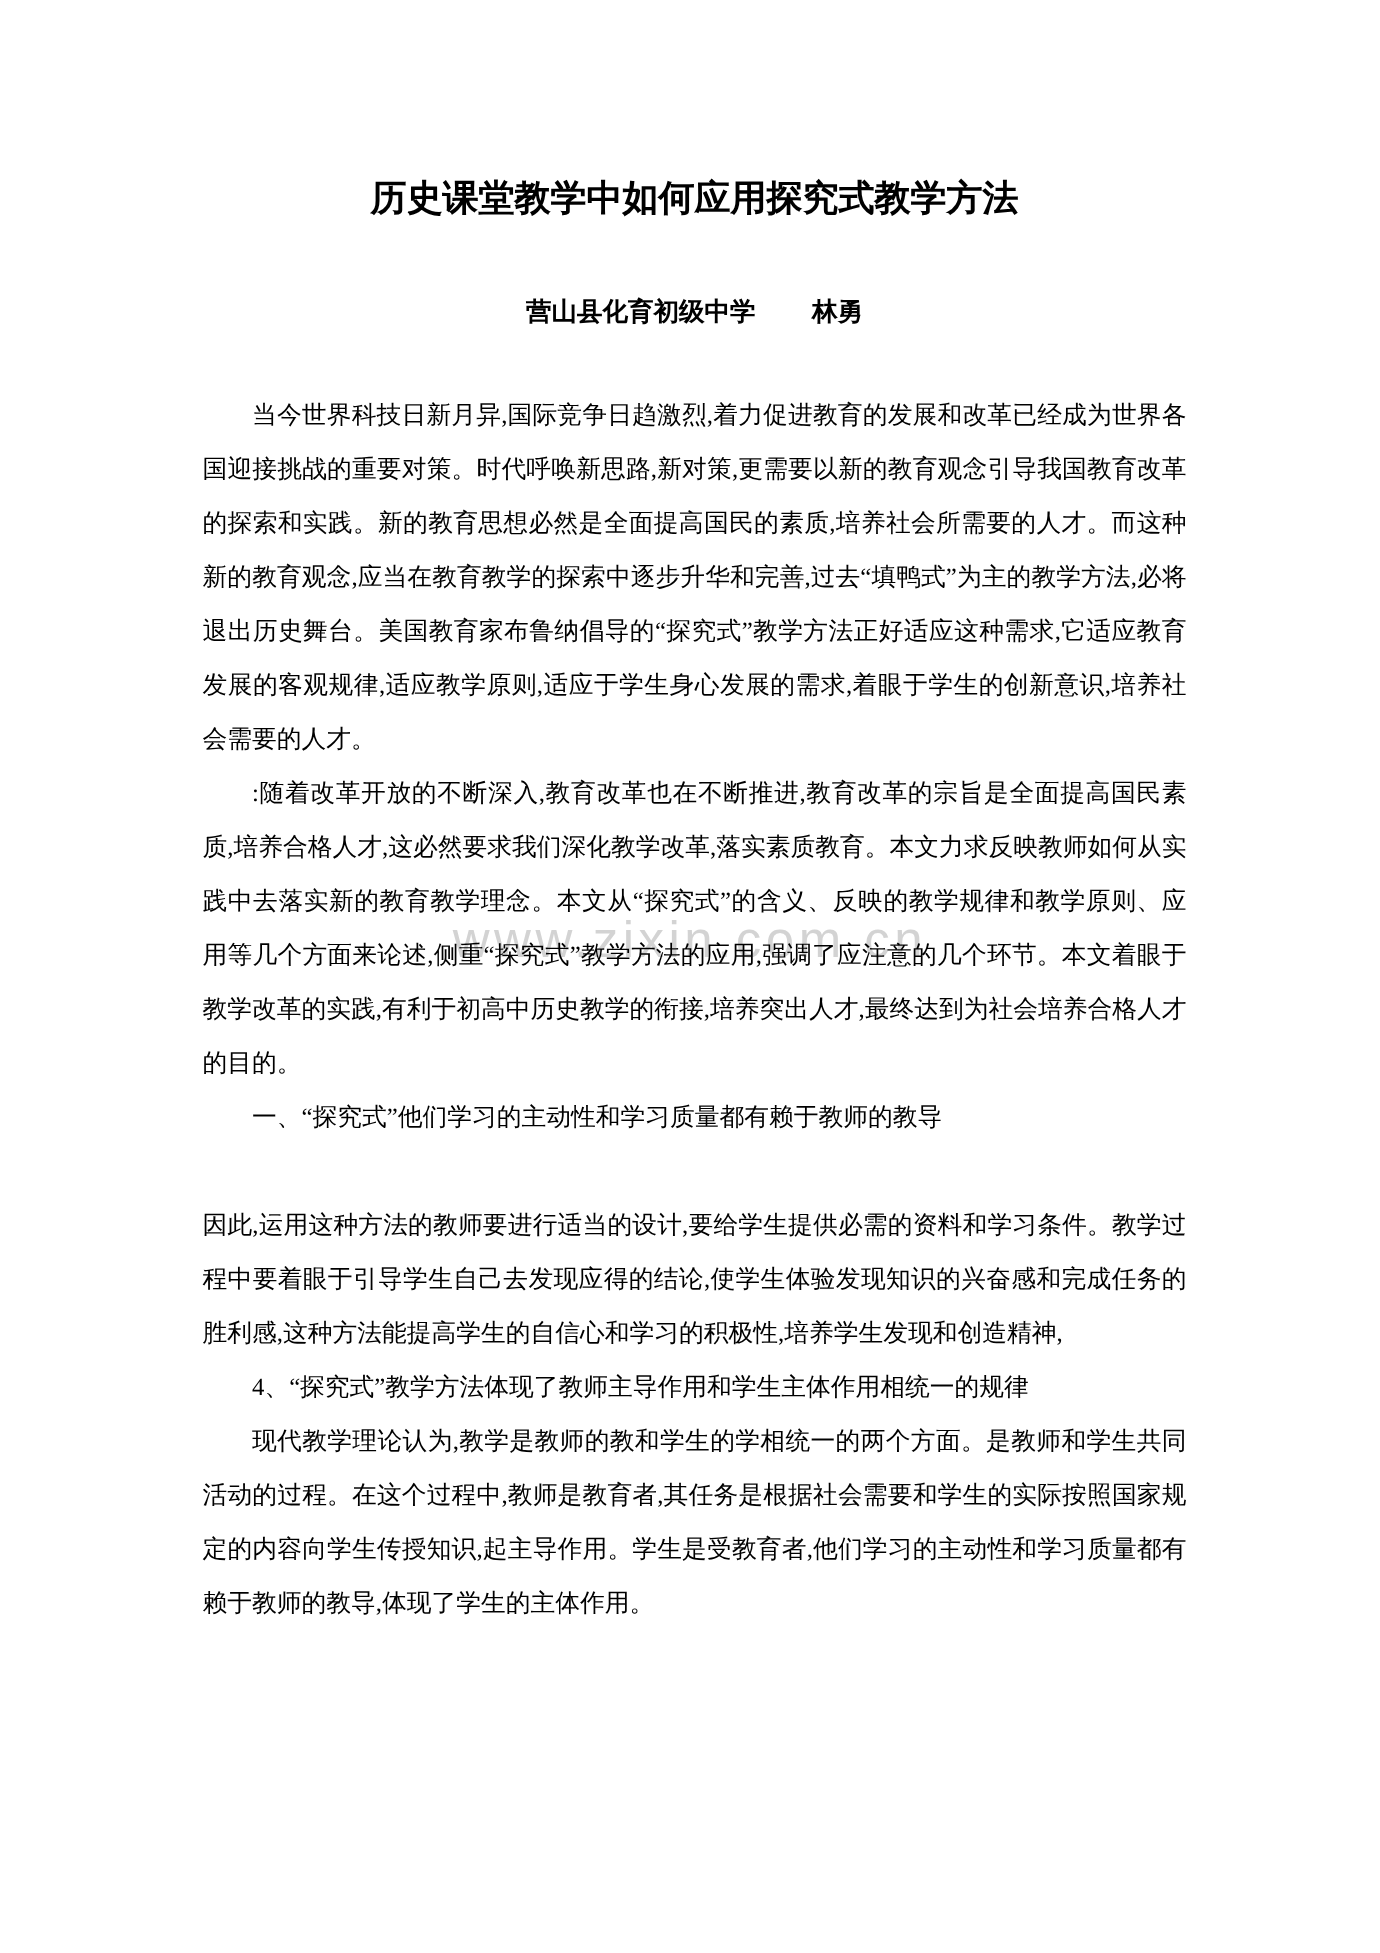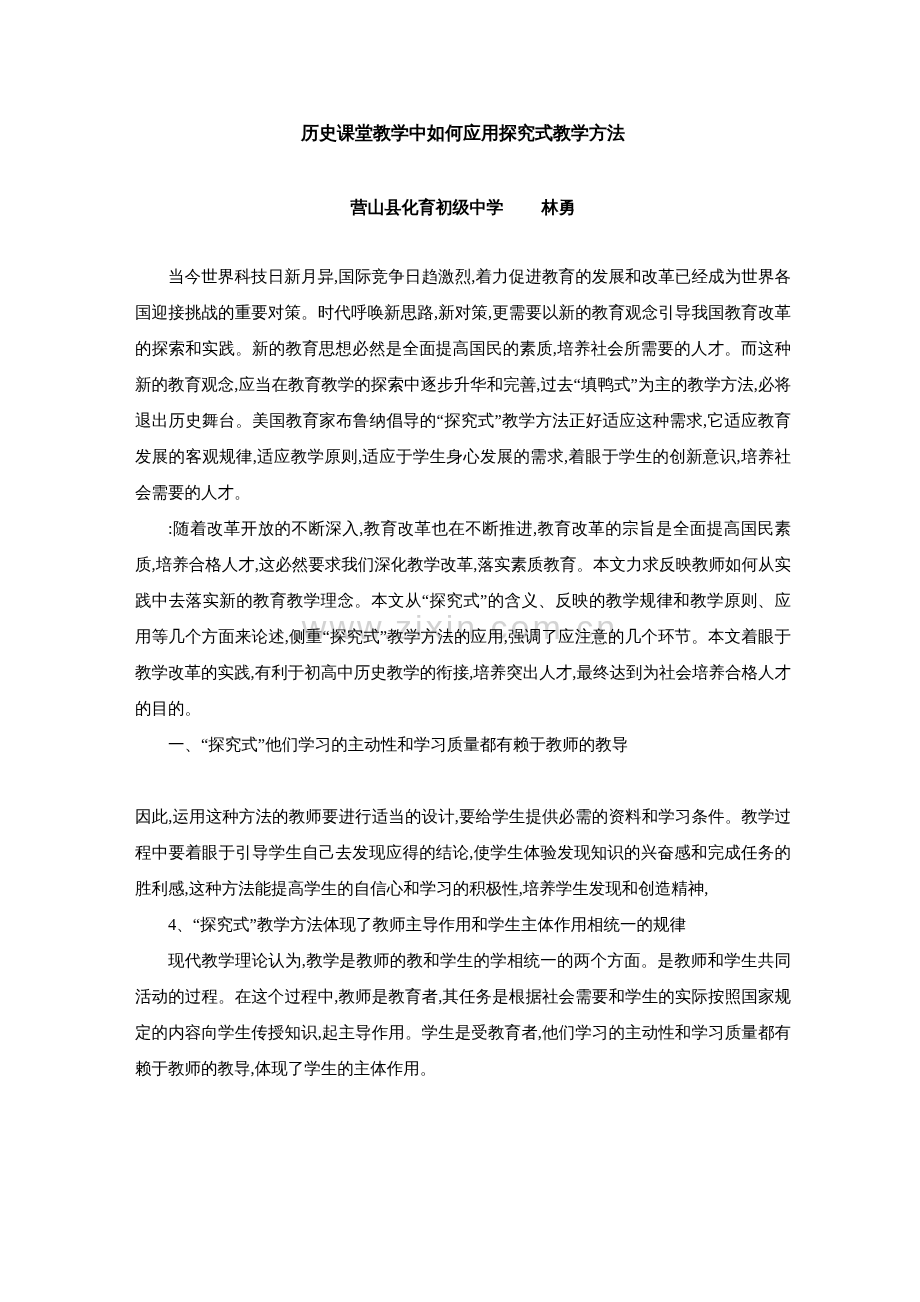--- a/index.html
+++ b/index.html
@@ -33,21 +33,21 @@
     position: absolute;
     left: 135px;
     top: 118px;
     width: 656px;
     z-index: 1;
   }
   .doc-title {
     text-align: center;
     font-family: "Liberation Sans", "DejaVu Sans", sans-serif;
     font-weight: bold;
-    font-size: 18px;
+    font-size: 24px;
     line-height: 30px;
     margin: 0;
   }
   .author-line {
     text-align: center;
     font-family: "Liberation Sans", "DejaVu Sans", sans-serif;
     font-weight: bold;
     font-size: 17px;
     line-height: 26px;
     margin-top: 47px;

